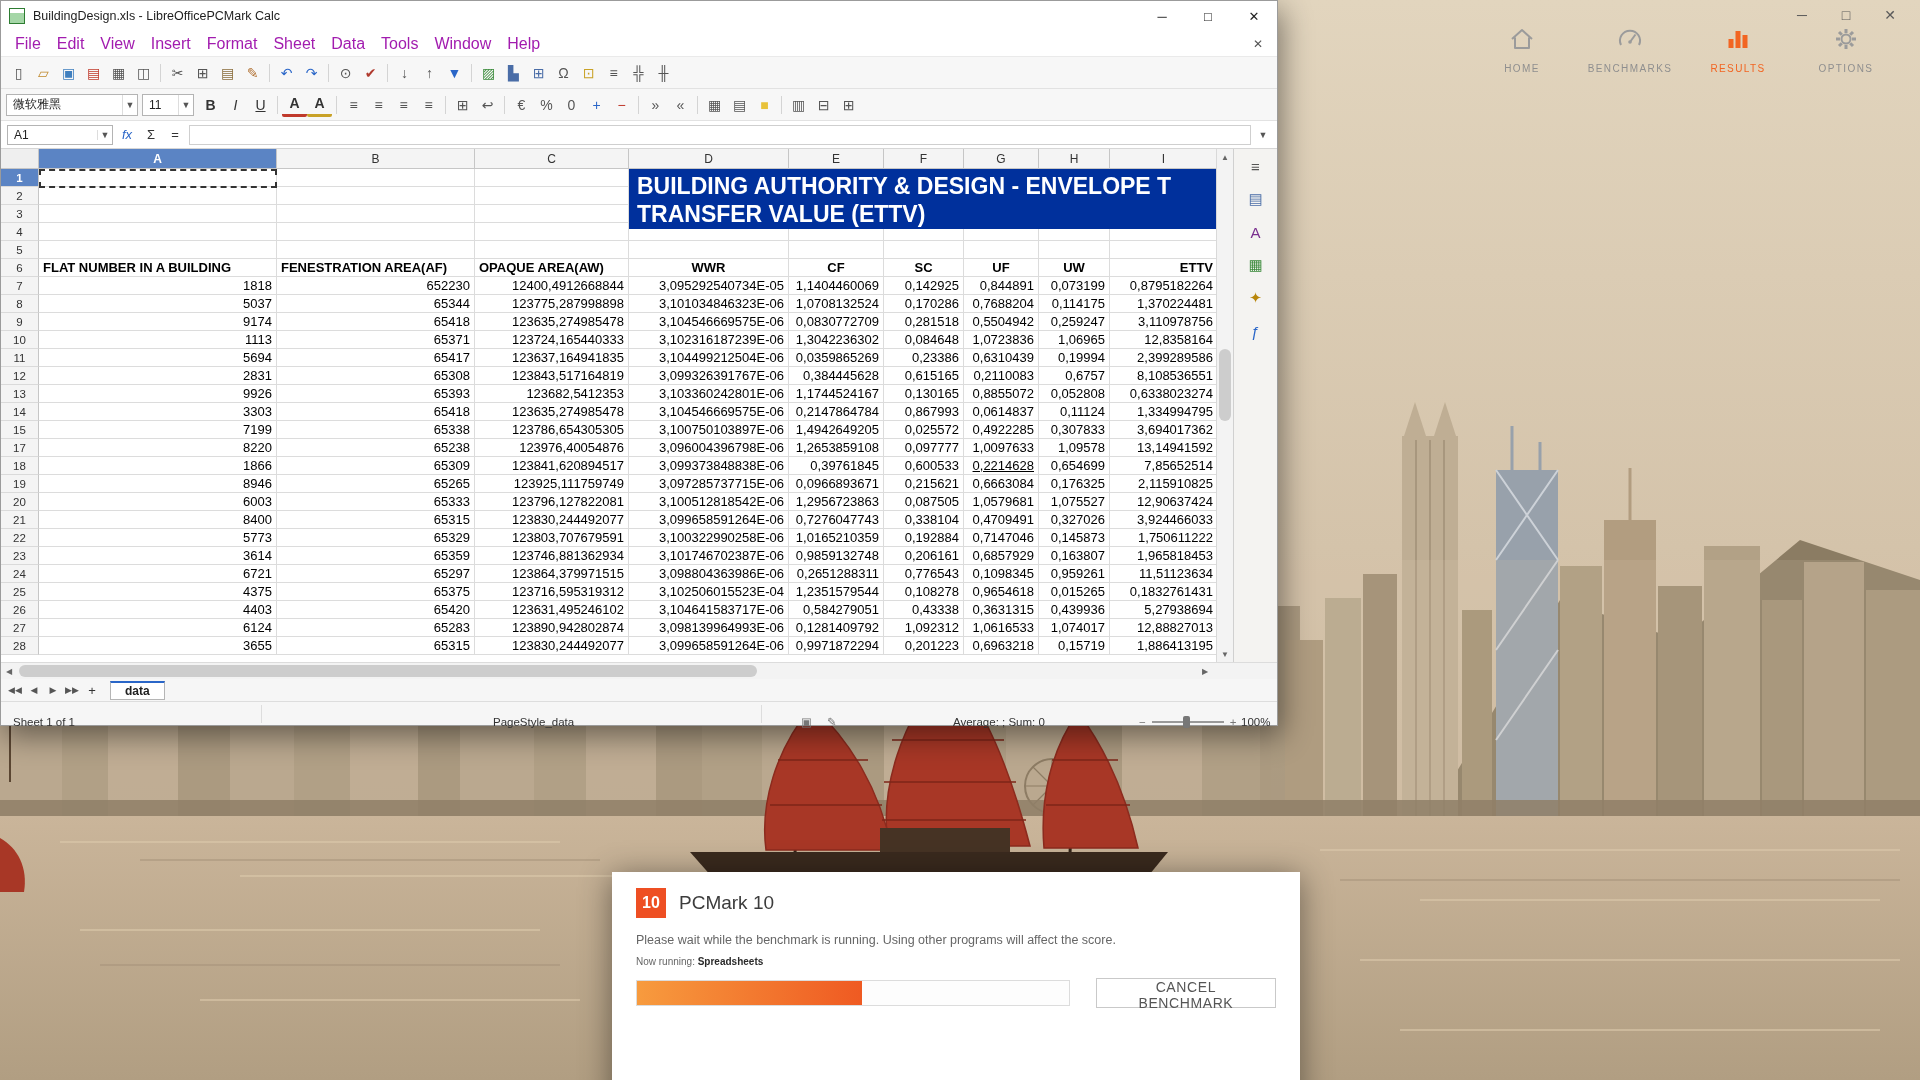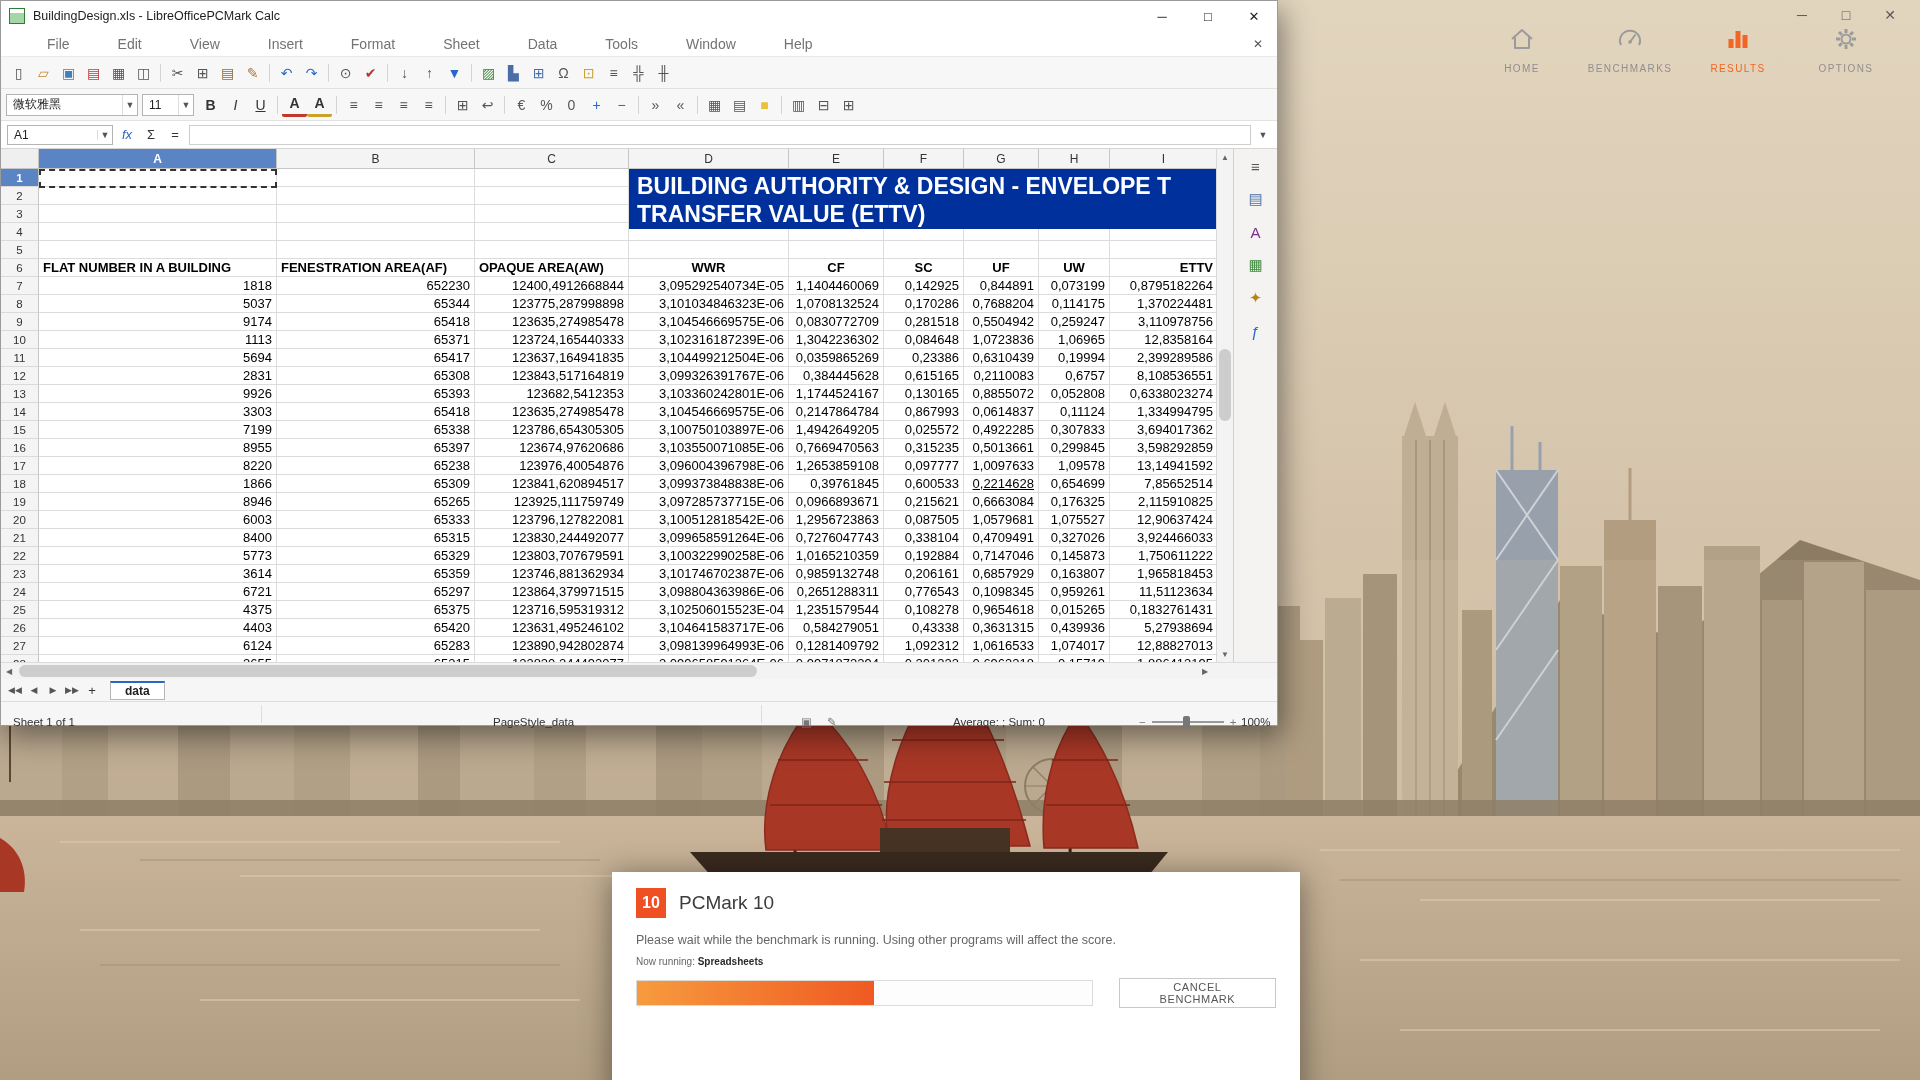--- a/index.html
+++ b/index.html
@@ -21,21 +21,21 @@
   .calc { position:absolute; left:0; top:0; width:1278px; height:726px; z-index:2;
           background:#fff; border:1px solid #9b9b9b; box-shadow:4px 10px 28px rgba(0,0,0,.45);
           display:flex; flex-direction:column; }
   .titlebar { height:30px; display:flex; align-items:center; background:#fff; padding-left:8px; flex:0 0 auto; }
   .doc-icon { width:16px; height:16px; border:1px solid #2e7d32; background:linear-gradient(#fff 0 30%, #a5d6a7 30% 100%); margin-right:8px; }
   .title-text { font-size:12.5px; color:#1d1d1d; }
   .win-btns { margin-left:auto; display:flex; }
   .win-btns span { width:46px; height:30px; display:flex; align-items:center; justify-content:center; font-size:13px; color:#222; }
 
   .menubar { height:26px; display:flex; align-items:center; padding:0 6px; background:#fff; border-bottom:1px solid #eaeaea; flex:0 0 auto; }
-  .menu-item { font-size:14px; color:#737373; padding:3px 8px;margin-left:32px; }
+  .menu-item { font-size:16px; color:#a21caf; padding:3px 8px; }
   .doc-close { margin-left:auto; color:#555; font-size:12px; padding-right:8px; }
 
   .toolbar { height:32px; background:#f7f7f7; border-bottom:1px solid #e2e2e2; display:flex; align-items:center; padding-left:5px; flex:0 0 auto; }
   .tb-icon { width:25px; height:24px; display:flex; align-items:center; justify-content:center; font-size:14px; border-radius:2px; flex:0 0 auto; }
   .tb-sep { width:1px; height:18px; background:#d4d4d4; margin:0 4px; flex:0 0 auto; }
   .combo { height:22px; border:1px solid #b4b4b4; background:#fff; display:flex; align-items:center; font-size:12px; color:#222; padding-left:6px; margin-right:4px; flex:0 0 auto; }
   .combo .arrow { width:15px; text-align:center; color:#555; font-size:9px; border-left:1px solid #ddd; margin-left:5px; align-self:stretch; display:flex; align-items:center; justify-content:center; }
   .colorbar { border-bottom:3px solid #c0392b; line-height:1; }
 
   .formulabar { height:28px; display:flex; align-items:center; background:#fff; border-bottom:1px solid #d6d6d6; padding:0 6px; gap:4px; flex:0 0 auto; }
@@ -94,21 +94,21 @@
                box-shadow:0 4px 30px rgba(0,0,0,.45); }
   .pd-head { display:flex; align-items:center; gap:13px; padding:16px 24px 0; }
   .pd-logo { width:30px; height:30px; background:#ee4f23; color:#fff; font-weight:bold; font-size:16px; display:flex; align-items:center; justify-content:center; }
   .pd-title { font-size:19px; color:#3c3c3c; }
   .pd-msg { padding:15px 24px 0; font-size:12.5px; color:#666; }
   .pd-running { padding:9px 24px 0; font-size:10px; color:#666; }
   .pd-running b { color:#2b2b2b; }
   .pd-row { display:flex; align-items:center; padding:11px 24px 0; gap:26px; }
   .progress { width:472px; height:26px; border:1px solid #dcdcdc; background:#fdfdfd; overflow:hidden; }
   .progress-fill { height:100%; width:52%; background:linear-gradient(to right,#f79b3e,#ef5a22); }
-  .cancel-btn { height:30px; padding:0 16px; border:1px solid #c9c9c9; background:#fff; font-size:11px; color:#555;
+  .cancel-btn { height:30px; padding:0 16px; border:1px solid #c9c9c9; background:#fff; font-size:14px; color:#555;
                 letter-spacing:.6px; font-family:"Liberation Sans", sans-serif; }
 </style>
 </head>
 <body>
 
 <svg id="bg" width="1920" height="1080" viewBox="0 0 1920 1080">
   <defs>
     <linearGradient id="sky" x1="0" y1="0" x2="0" y2="1">
       <stop offset="0" stop-color="#e2d5be"></stop>
         <stop offset="1" stop-color="#cdbaa0"></stop>
@@ -563,32 +563,20 @@
             <div class="cell num" style="width: 198px;">65338</div>
             <div class="cell num" style="width: 154px;">123786,654305305</div>
             <div class="cell num" style="width: 160px;">3,100750103897E-06</div>
             <div class="cell num" style="width: 95px;">1,4942649205</div>
             <div class="cell num" style="width: 80px;">0,025572</div>
             <div class="cell num" style="width: 75px;">0,4922285</div>
             <div class="cell num" style="width: 71px;">0,307833</div>
             <div class="cell num" style="width: 108px;">3,694017362</div>
           </div>
           <div class="g-row">
-            <div class="row-h">16</div>
-            <div class="cell num" style="width: 238px;">8955</div>
-            <div class="cell num" style="width: 198px;">65397</div>
-            <div class="cell num" style="width: 154px;">123674,97620686</div>
-            <div class="cell num" style="width: 160px;">3,103550071085E-06</div>
-            <div class="cell num" style="width: 95px;">0,7669470563</div>
-            <div class="cell num" style="width: 80px;">0,315235</div>
-            <div class="cell num" style="width: 75px;">0,5013661</div>
-            <div class="cell num" style="width: 71px;">0,299845</div>
-            <div class="cell num" style="width: 108px;">3,598292859</div>
-          </div>
-          <div class="g-row">
             <div class="row-h">17</div>
             <div class="cell num" style="width: 238px;">8220</div>
             <div class="cell num" style="width: 198px;">65238</div>
             <div class="cell num" style="width: 154px;">123976,40054876</div>
             <div class="cell num" style="width: 160px;">3,096004396798E-06</div>
             <div class="cell num" style="width: 95px;">1,2653859108</div>
             <div class="cell num" style="width: 80px;">0,097777</div>
             <div class="cell num" style="width: 75px;">1,0097633</div>
             <div class="cell num" style="width: 71px;">1,09578</div>
             <div class="cell num" style="width: 108px;">13,14941592</div>

